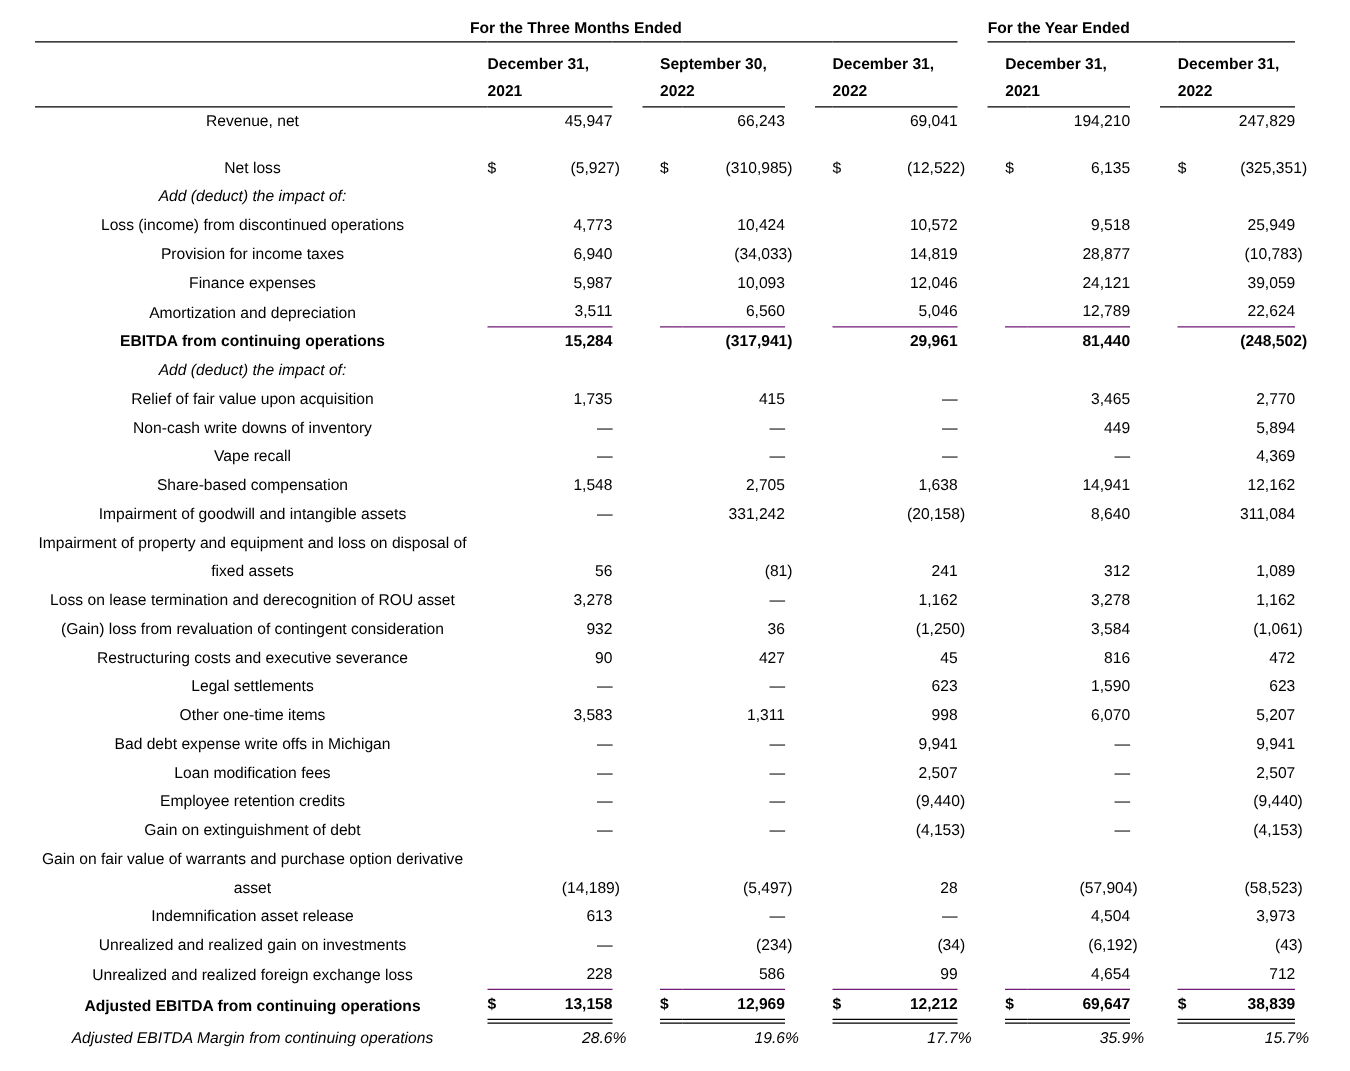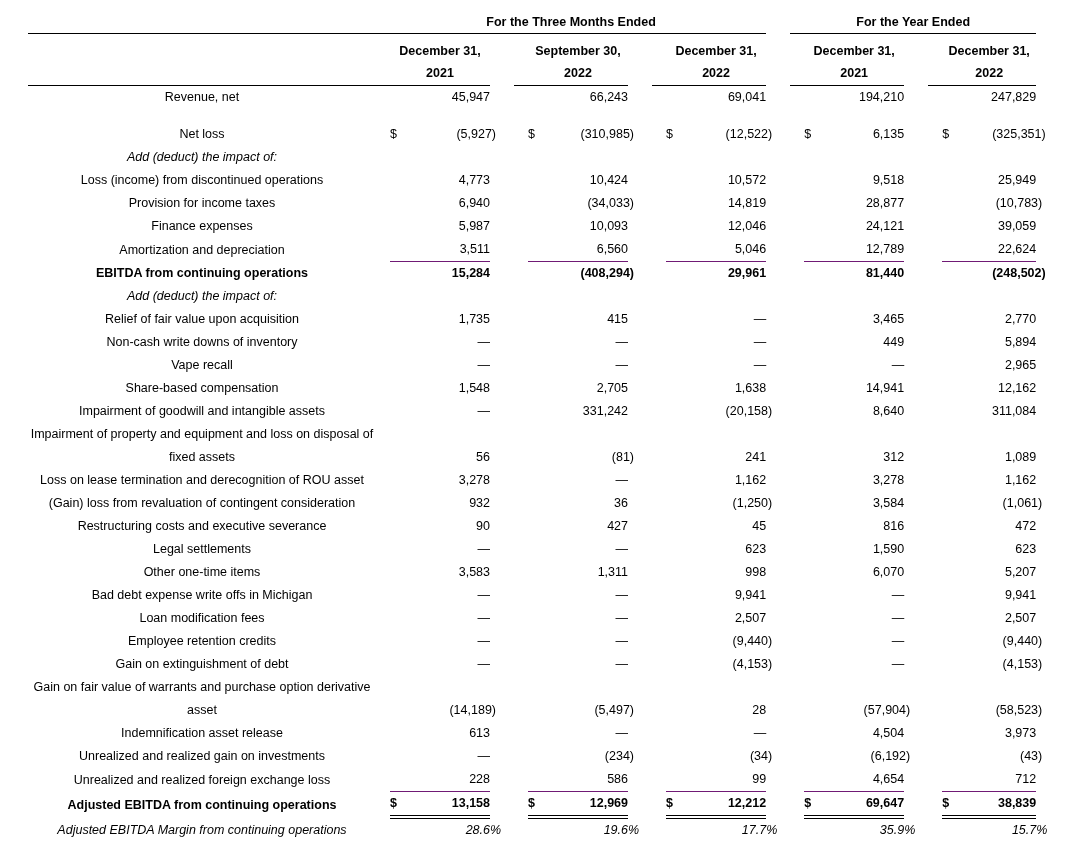--- a/index.html
+++ b/index.html
@@ -29,21 +29,21 @@
     line-height: 23px;
     overflow: visible;
     white-space: normal;
   }
   
   tr.hrow1 td { height: 26px; padding-bottom: 2px; line-height: 18px; }
   tr.hrow2 td { height: 47px; padding-top: 3px; padding-bottom: 1px; line-height: 22px; }
   
   .b   { font-weight: bold; }
   .i   { font-style: italic; }
-  .ctr { text-align: center; }
+  .ctr { }
   .bb  { border-bottom: 1px solid #000; }
   .rb  { border-bottom: 1px solid #701a75; }
   .rbd { border-bottom: 4px double #000; }
   td.lbl { text-align: center; padding-right: 6px; }
   td.cur { text-align: left; }
   td.val { text-align: right; }
   td.pct { text-align: left; padding-left: 5px; }
   td.val span.neg { margin-right: -6px; margin-left: 32px; }
   tr.spacer td { height: 14px; }
 </style>
@@ -266,21 +266,21 @@
           <td class="pct"></td>
         </tr>
         <tr>
           <td class="lbl b">EBITDA from continuing operations</td>
           <td></td>
           <td class="cur b"></td>
           <td class="val b"><span>15,284</span></td>
           <td class="pct"></td>
           <td></td>
           <td class="cur b"></td>
-          <td class="val b"><span class="neg">(408,294)</span></td>
+          <td class="val b"><span class="neg">(317,941)</span></td>
           <td class="pct"></td>
           <td></td>
           <td class="cur b"></td>
           <td class="val b"><span>29,961</span></td>
           <td class="pct"></td>
           <td></td>
           <td class="cur b"></td>
           <td class="val b"><span>81,440</span></td>
           <td class="pct"></td>
           <td></td>
@@ -370,21 +370,21 @@
           <td></td>
           <td class="cur"></td>
           <td class="val"><span>—</span></td>
           <td class="pct"></td>
           <td></td>
           <td class="cur"></td>
           <td class="val"><span>—</span></td>
           <td class="pct"></td>
           <td></td>
           <td class="cur"></td>
-          <td class="val"><span>2,965</span></td>
+          <td class="val"><span>4,369</span></td>
           <td class="pct"></td>
         </tr>
         <tr>
           <td class="lbl">Share-based compensation</td>
           <td></td>
           <td class="cur"></td>
           <td class="val"><span>1,548</span></td>
           <td class="pct"></td>
           <td></td>
           <td class="cur"></td>

